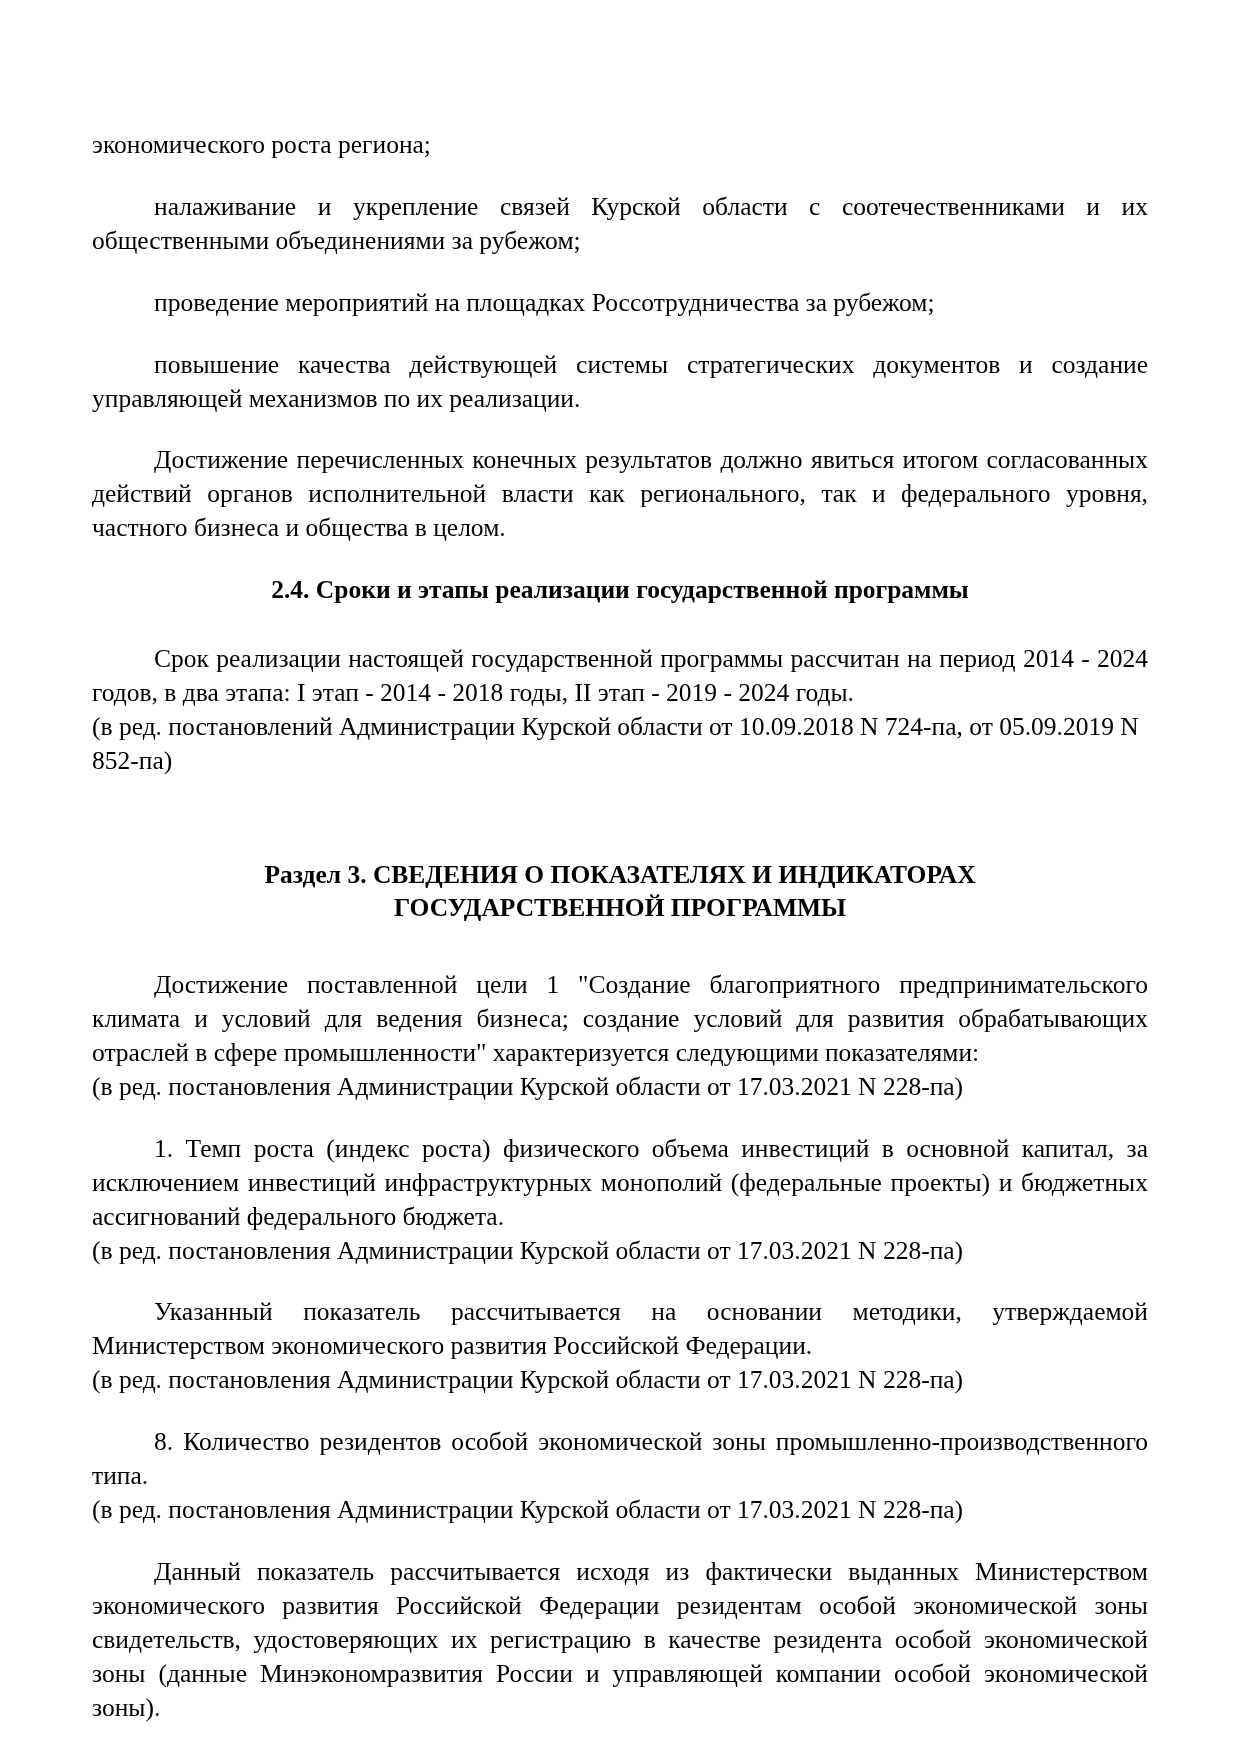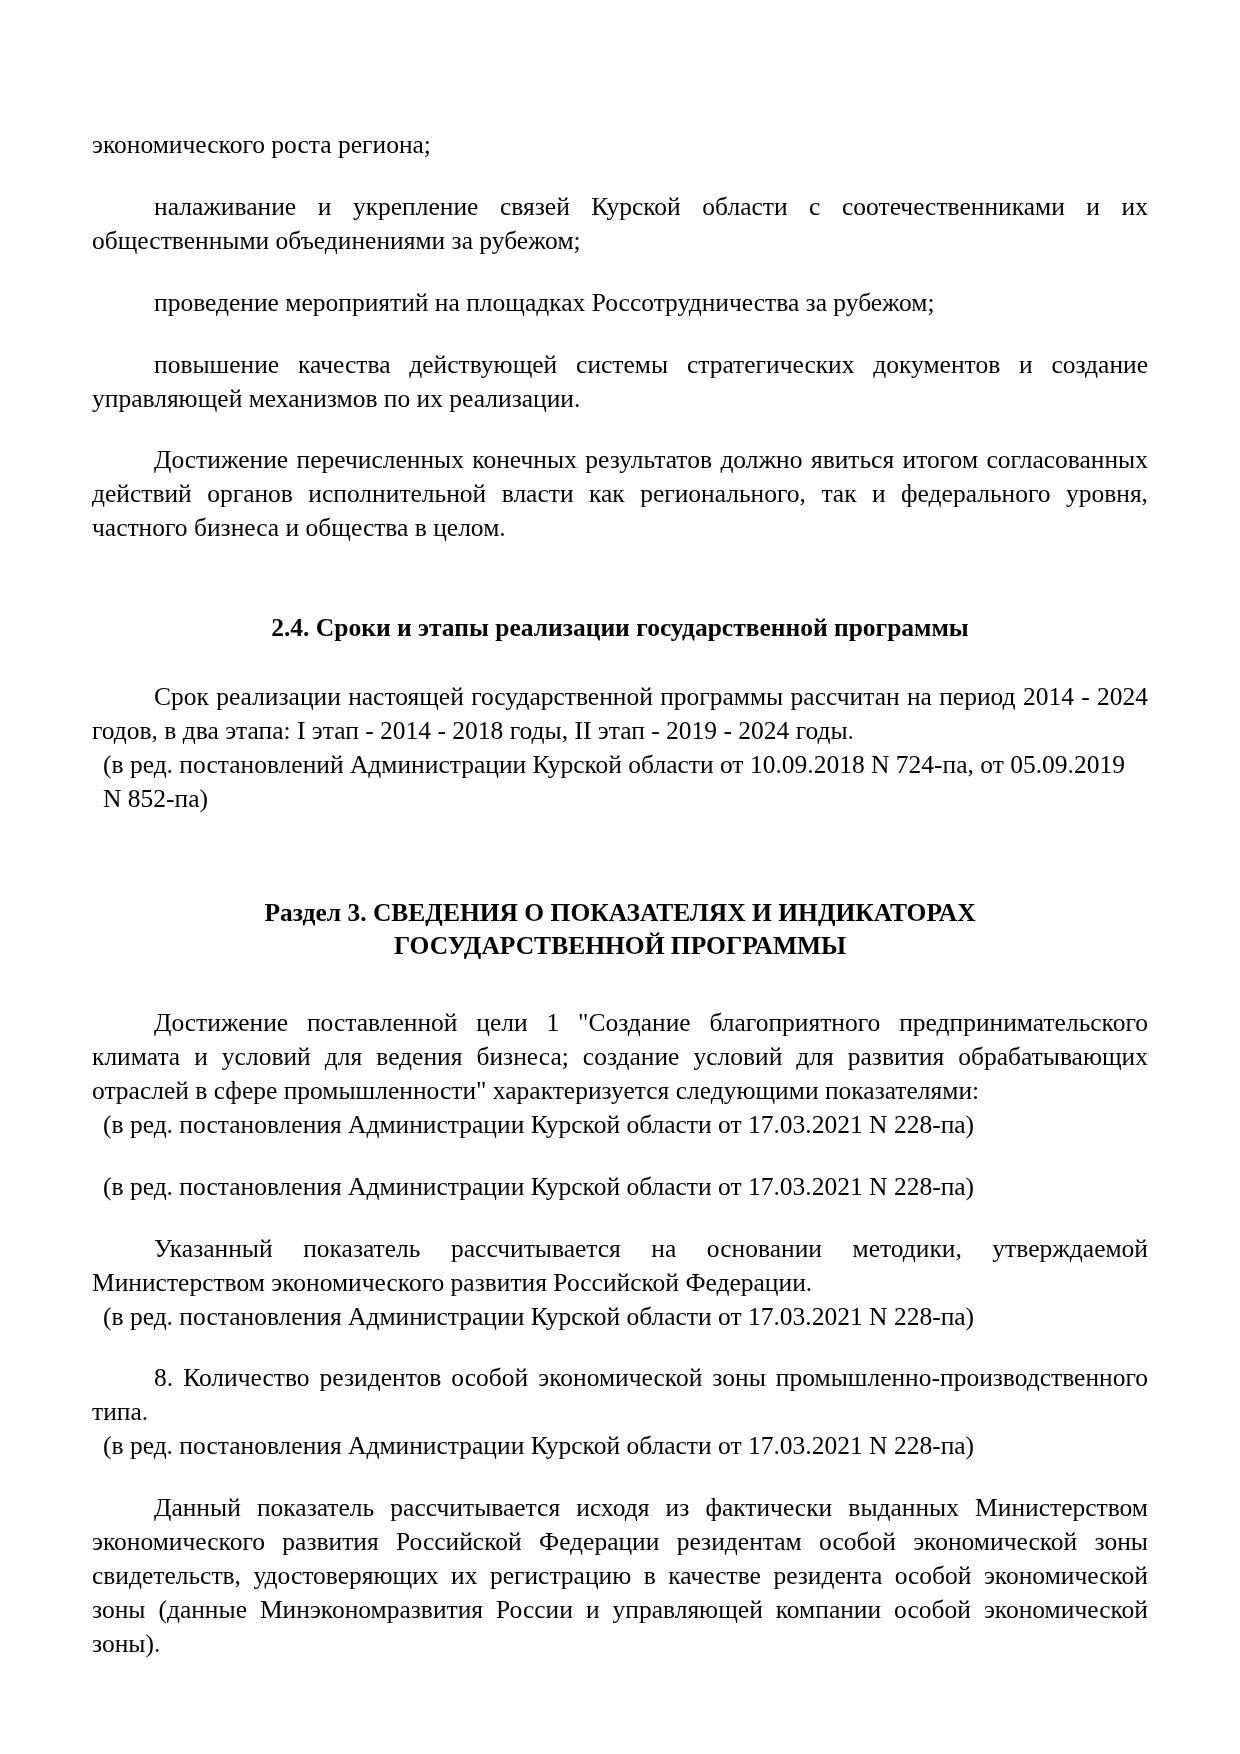--- a/index.html
+++ b/index.html
@@ -42,29 +42,29 @@
   }
   
   .para.flush {
     text-indent: 0;
     text-align: left;
   }
   
   .cite {
     text-align: left;
     text-indent: 0;
-    margin: 0 0 28px 11px;
+    margin: 0 0 28px 0;
     white-space: normal;
   }
   h2.heading {
     text-align: center;
     font-size: 25.5px;
     font-weight: bold;
     line-height: 1.3;
-    margin: 66px 0 36px 0;
+    margin: 28px 0 36px 0;
   }
   h2.heading.section {
     margin: 80px 0 44px 0;
     padding: 0 60px;
   }
 </style>
 </head>
 <body>
 
 <div class="page">
@@ -89,20 +89,21 @@
 
     <h2 class="heading section">
       <span>Раздел 3. СВЕДЕНИЯ О ПОКАЗАТЕЛЯХ И ИНДИКАТОРАХ</span><br>
       <span>ГОСУДАРСТВЕННОЙ ПРОГРАММЫ</span>
     </h2>
 
     <p class="para tight">Достижение поставленной цели 1 "Создание благоприятного предпринимательского климата и условий для ведения бизнеса; создание условий для развития обрабатывающих отраслей в сфере промышленности" характеризуется следующими показателями:</p>
 
     <p class="para cite">(в ред. постановления Администрации Курской области от 17.03.2021 N 228-па)</p>
 
+    <p class="para tight">1. Темп роста (индекс роста) физического объема инвестиций в основной капитал, за исключением инвестиций инфраструктурных монополий (федеральные проекты) и бюджетных ассигнований федерального бюджета.</p>
 
     <p class="para cite">(в ред. постановления Администрации Курской области от 17.03.2021 N 228-па)</p>
 
     <p class="para tight">Указанный показатель рассчитывается на основании методики, утверждаемой Министерством экономического развития Российской Федерации.</p>
 
     <p class="para cite">(в ред. постановления Администрации Курской области от 17.03.2021 N 228-па)</p>
 
     <p class="para tight">8. Количество резидентов особой экономической зоны промышленно-производственного типа.</p>
 
     <p class="para cite">(в ред. постановления Администрации Курской области от 17.03.2021 N 228-па)</p>

